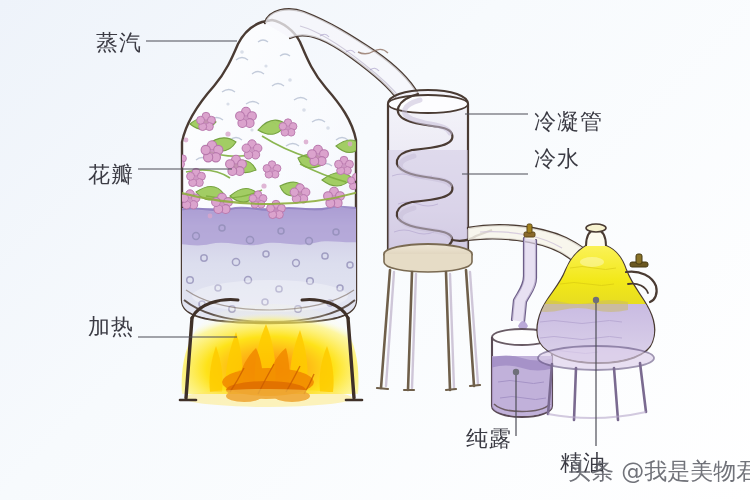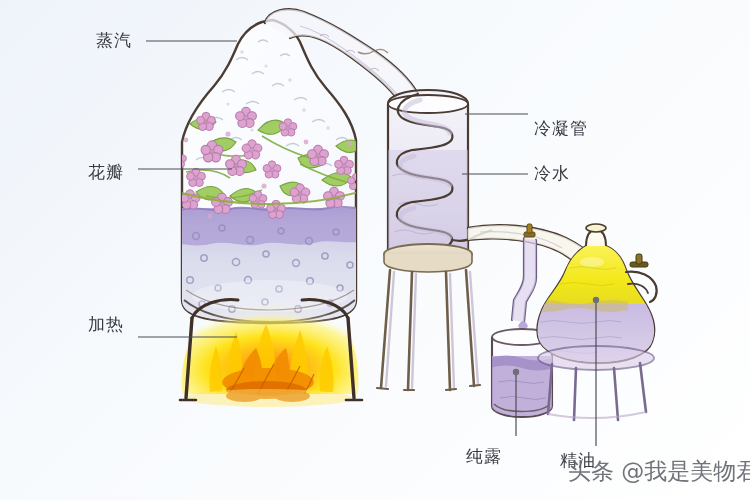--- a/index.html
+++ b/index.html
@@ -17,21 +17,21 @@
   }
   #art {
     position: absolute;
     left: 0; top: 0;
     width: 750px;
     height: 500px;
   }
   .label {
     position: absolute;
     font-family: Liberation Sans, sans-serif;
-    font-size: 17px;
+    font-size: 22px;
     color: #3b3b44;
     letter-spacing: 1px;
     white-space: nowrap;
     line-height: 1;
   }
   .watermark {
     position: absolute;
     font-family: "DejaVu Sans", "Liberation Sans", sans-serif;
     font-size: 23px;
     color: #5e6068;
@@ -579,23 +579,23 @@
         <circle cx="596" cy="300" r="3.2" fill="#6f6f7a" stroke="none"></circle>
       </g>
   </svg>
 
   <div class="label" style="left:96px; top:32px;">蒸汽</div>
 
   <div class="label" style="left:88px; top:164px;">花瓣</div>
 
   <div class="label" style="left:88px; top:316px;">加热</div>
 
-  <div class="label" style="left:534px; top:120px;">冷凝管</div>
-
-  <div class="label" style="left:534px; top:165px;">冷水</div>
-
-  <div class="label" style="left:466px; top:448px;text-align:center;">纯露</div>
+  <div class="label" style="left:534px; top:111px;">冷凝管</div>
+
+  <div class="label" style="left:534px; top:148px;">冷水</div>
+
+  <div class="label" style="left:466px; top:428px;text-align:center;">纯露</div>
 
   <div class="label" style="left:560px; top:452px;">精油</div>
 
   <div class="watermark" style="left:568px; top:456px;">头条 @我是美物君</div>
 
 </div>
 
 </body></html>

